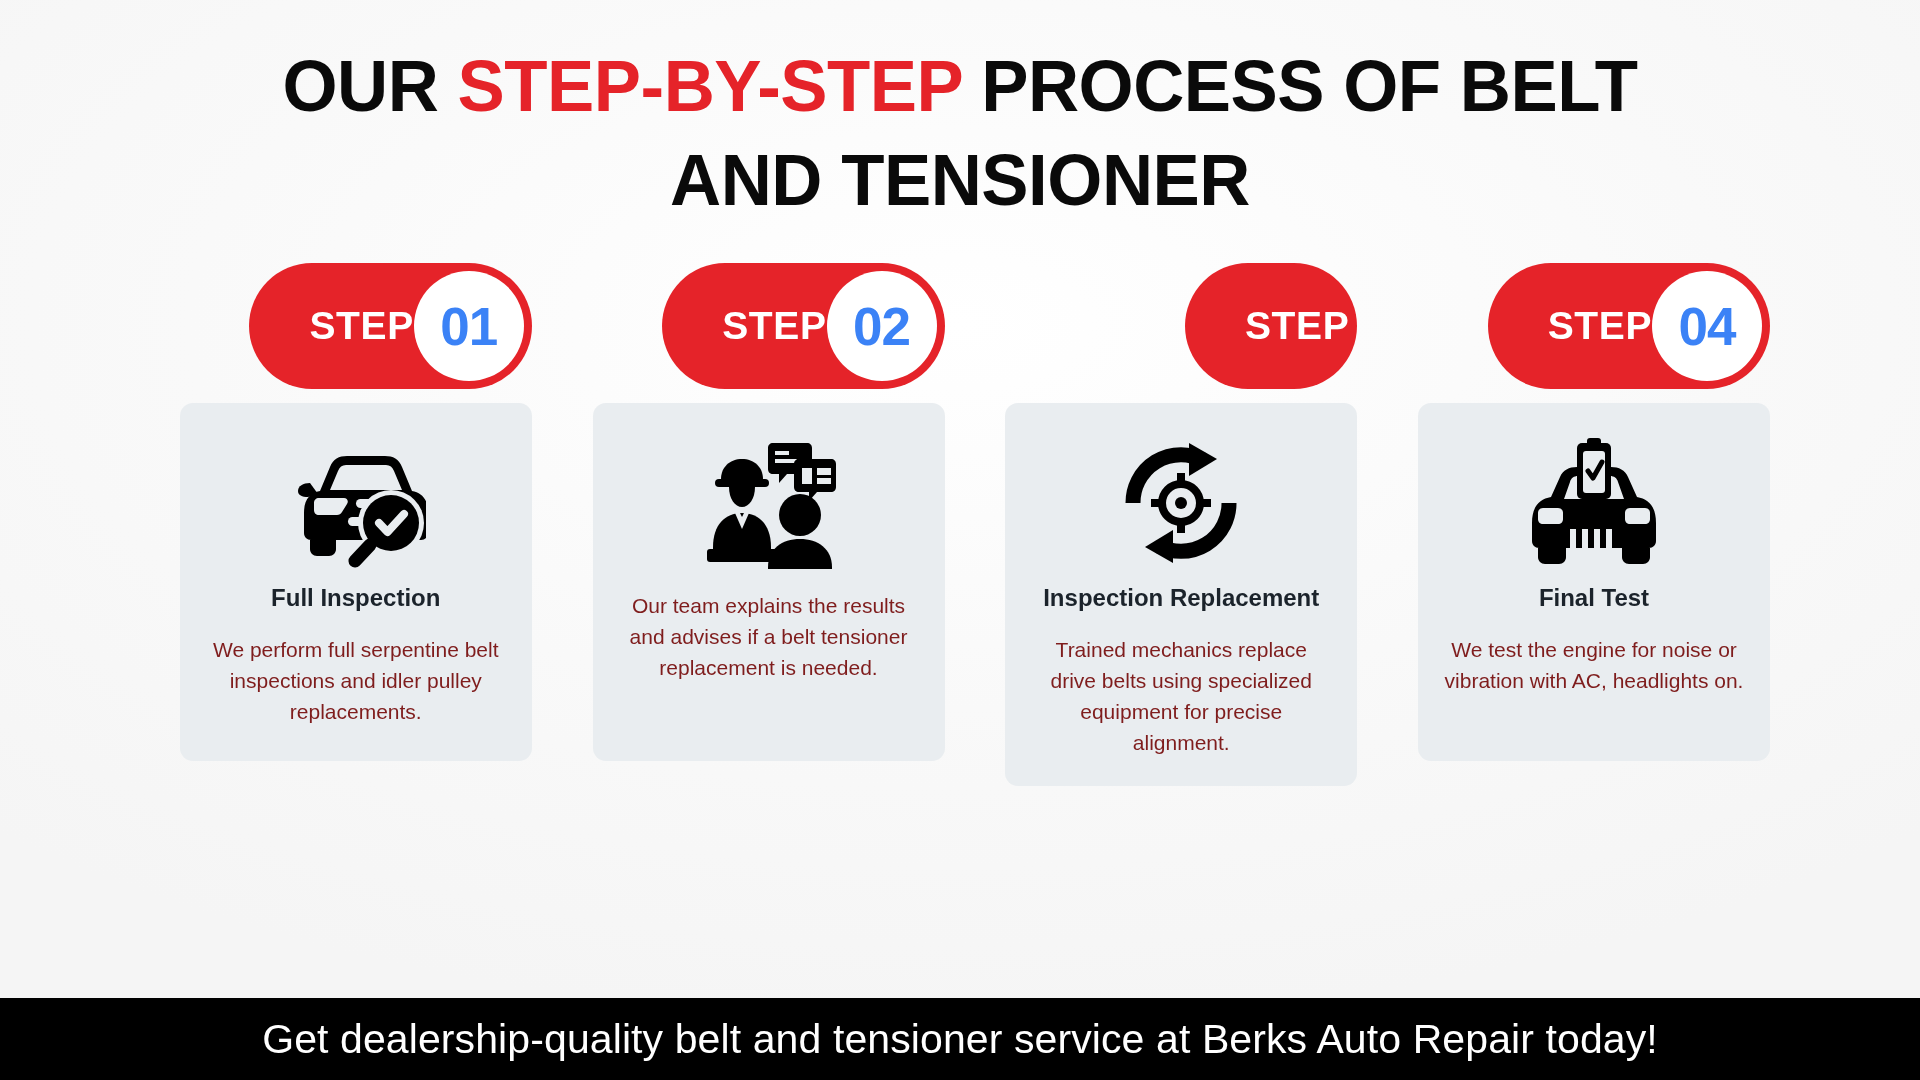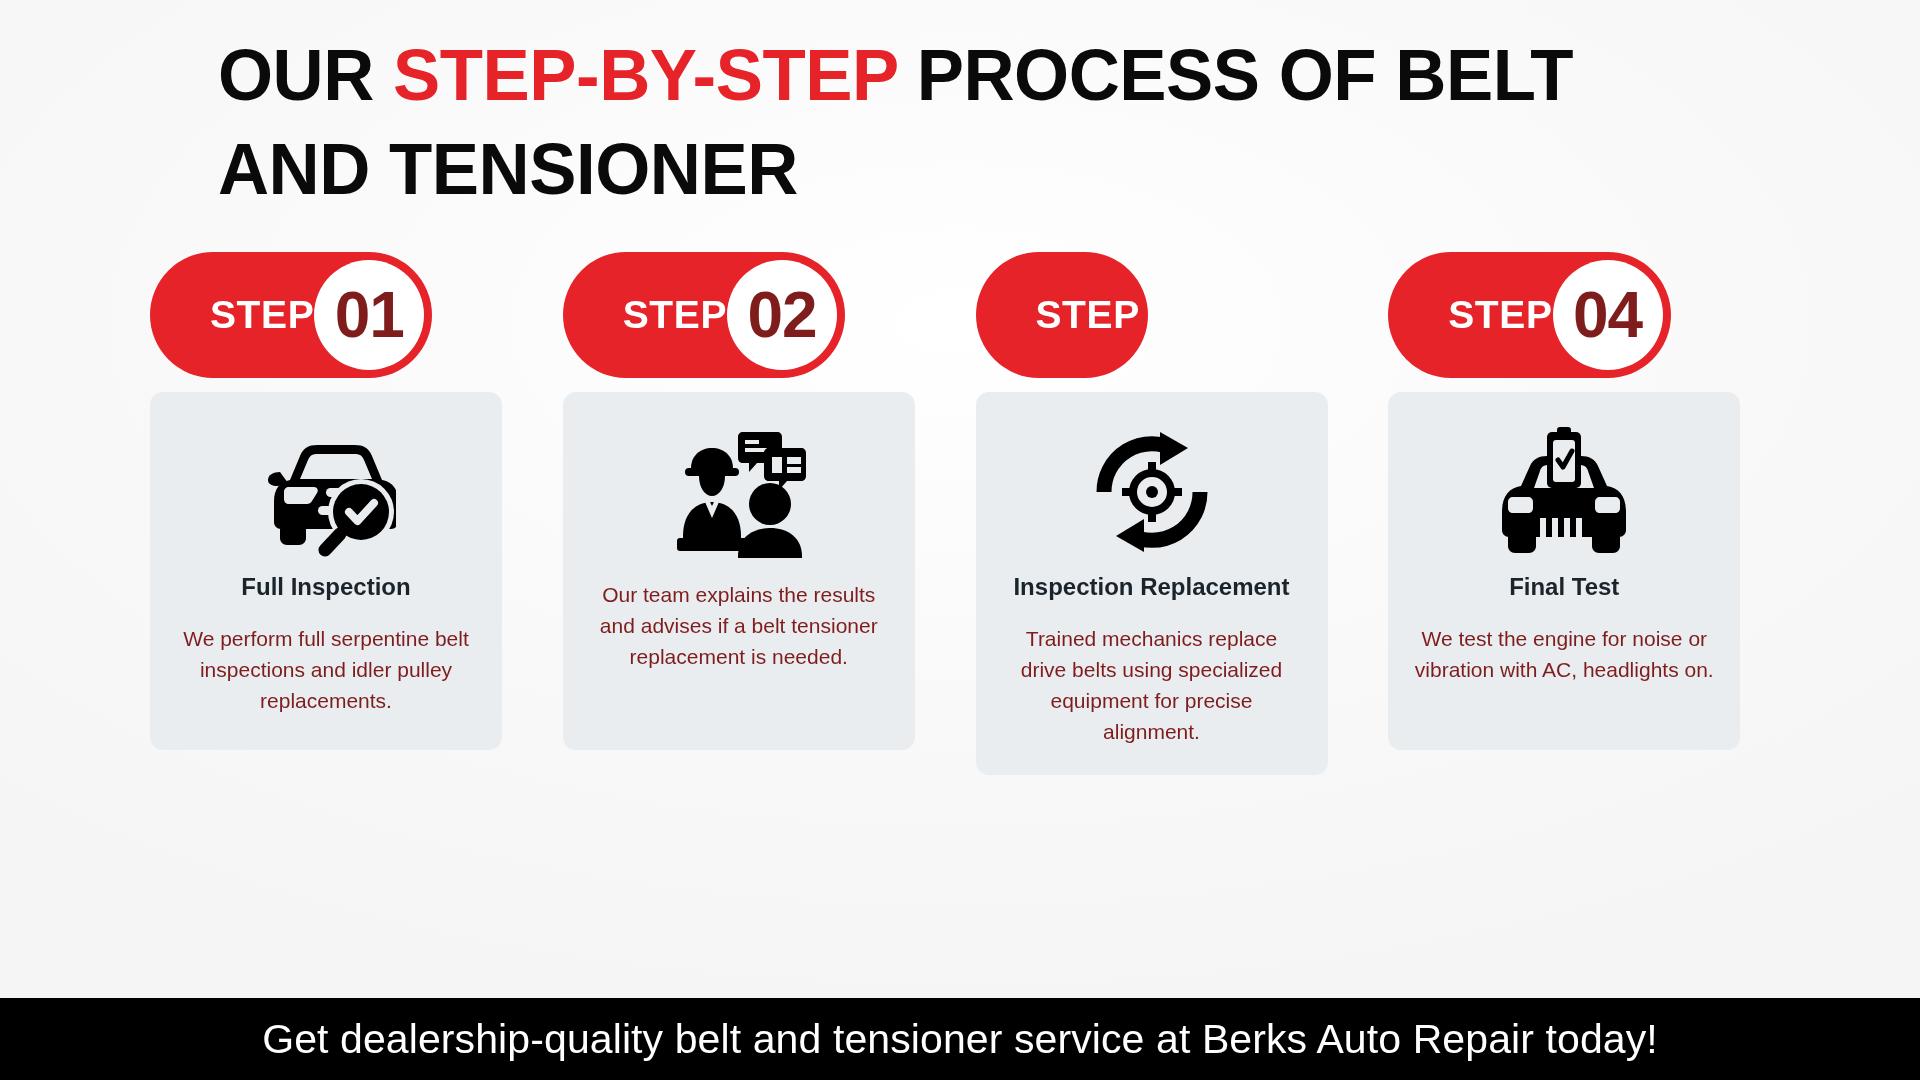--- a/index.html
+++ b/index.html
@@ -26,22 +26,22 @@
     background:
       radial-gradient(ellipse 1400px 700px at 50% 30%, #ffffff 0%, #f9f9f9 55%, #f5f5f5 100%);
     display: flex;
     flex-direction: column;
     align-items: center;
   }
 
   
   .title-block {
     width: 1530px;
-    margin-top: 28px;
-    text-align: left;
+    margin-top: 39px;
+    text-align: center;
   }
 
   .title-line {
     font-family: "Liberation Sans Narrow", "Liberation Sans", sans-serif;
     font-weight: bold;
     font-size: 73px;
     line-height: 94px;
     letter-spacing: -0.5px;
     color: #0a0a0a;
     white-space: nowrap;
@@ -55,21 +55,21 @@
     margin-top: 36px;
     width: 1620px;
     display: grid;
     grid-template-columns: repeat(4, 1fr);
     column-gap: 31px;
   }
 
   .step-col {
     display: flex;
     flex-direction: column;
-    align-items: flex-start;
+    align-items: flex-end;
   }
 
   
   .badge {
     position: relative;
     height: 126px;
     background: #e52329;
     border-radius: 63px;
     display: flex;
     align-items: center;
@@ -94,22 +94,22 @@
     background: #ffffff;
     display: flex;
     align-items: center;
     justify-content: center;
     flex: 0 0 auto;
   }
 
   .badge-number {
     font-family: "Liberation Sans Narrow", "Liberation Sans", sans-serif;
     font-weight: bold;
-    font-size: 64px;
-    color: #7f1d1d;
+    font-size: 53px;
+    color: #3b82f6;
     letter-spacing: -1px;
   }
 
   
   .card {
     margin-top: 14px;
     background: #e9edf0;
     border-radius: 13px;
     min-height: 358px;
     padding: 34px 26px 28px 26px;

